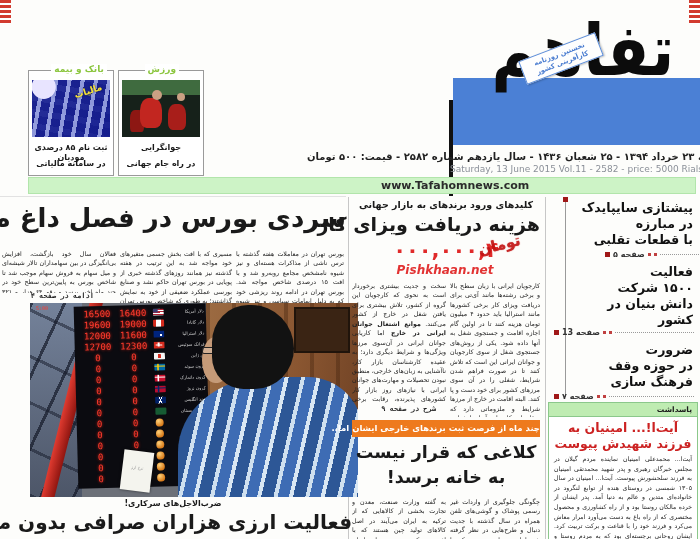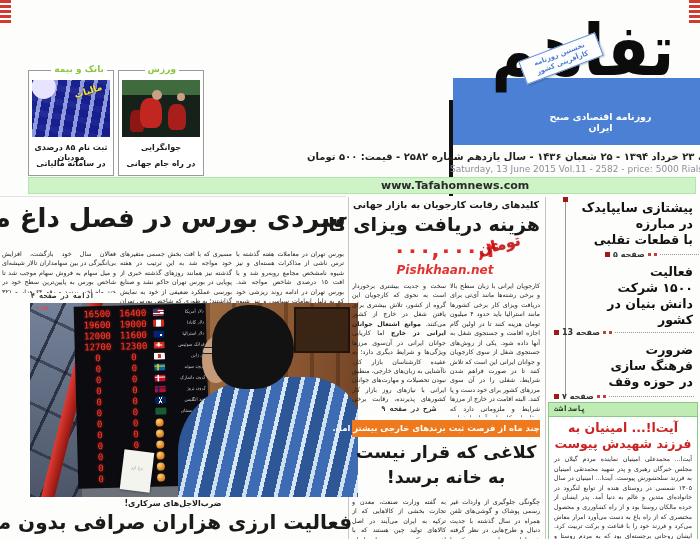--- a/index.html
+++ b/index.html
@@ -109,21 +109,21 @@
   
   .sb-item{font-size:12.5px;font-weight:bold;line-height:16px;color:#111;}
   .sb-sep{display:flex;align-items:center;gap:3px;direction:ltr;}
   .sq{width:5px;height:5px;background:#a01818;flex:none;}
   .sq-sm{width:3px;height:3px;background:#c04040;flex:none;}
   .sb-page{font-size:8px;font-weight:bold;color:#333;}
   .dots{flex:1;border-top:1px dotted #9a9a9a;height:0;}
   .sb-line{width:1px;background:#9a9a9a;}
   .memorial{background:#fff;border:1px solid #8bc88b;}
   .mem-bar{height:13px;background:#bfecb2;border-bottom:1px solid #8bc88b;}
-  .mem-tab{font-size:7.5px;font-weight:bold;color:#1c1c1c;line-height:13px;padding:0 5px;text-align:left;font-family:Liberation Mono, monospace;}
+  .mem-tab{font-size:7.5px;font-weight:bold;color:#1c1c1c;line-height:13px;padding:0 5px;text-align:right;}
   .mem-h{color:#cc2222;font-size:12.5px;font-weight:bold;line-height:16px;text-align:center;}
   .mem-body{font-size:6.2px;line-height:1.55;text-align:justify;text-align-last:right;color:#222;padding:2px 5px;overflow:hidden;}
 </style>
 </head>
 <body>
 
 <div id="page">
 
   <div class="abs corner" style="left:0;top:0;"></div>
   <div class="abs corner" style="left:689px;top:0;"></div>
@@ -144,21 +144,20 @@
     <div class="promo-cap" style="top:88px;text-align:center;">در راه جام جهانی</div>
   </div>
 
   <div class="abs blueband" style="left:453px;top:78px;width:247px;height:67px;"></div>
   <div class="abs logo c" style="left:468px;top:20px;width:230px;">تفاهم</div>
   <div class="abs descender" style="left:449px;top:100px;width:4px;height:96px;"></div>
   <div class="abs stamp" style="left:520px;top:46px;width:76px;">
     <div>نخستین روزنامه</div>
     <div>کارآفرینی کشور</div>
   </div>
-  <div class="abs subtitle c" style="left:538px;top:111px;width:125px;">روزنامه اقتصادی صبح ایران</div>
   <div class="abs datefa c nowrap" style="left:436px;top:151px;width:258px;">شنبه ۲۳ خرداد ۱۳۹۴ - ۲۵ شعبان ۱۴۳۶ - سال یازدهم شماره ۲۵۸۲ - قیمت: ۵۰۰ تومان</div>
   <div class="abs dateen c nowrap" style="left:450px;top:164px;width:232px;">Saturday, 13 June 2015 Vol.11 - 2582 - price: 5000 Rials</div>
   <div class="abs urlbar" style="left:28px;top:177px;width:666px;height:15px;">
     <span class="abs urltext" style="left:352px;top:1px;">www.Tafahomnews.com</span>
   </div>
 
   <div class="abs hline" style="left:0;top:196px;width:346px;"></div>
   <div class="abs vline" style="left:348px;top:197px;height:342px;"></div>
   <div class="abs vline" style="left:545px;top:197px;height:342px;"></div>
 
@@ -275,34 +274,34 @@
     <div class="paper">نرخ ارز</div>
     <div class="shirt"></div>
     <div class="face"></div>
     <div class="glasses"></div>
     <div class="hair"></div>
   </div>
 
   <div class="abs kicker c" style="left:90px;top:499px;width:166px;font-size:8px;">ضرب‌الاجل‌های سرکاری!</div>
   <div class="abs h-bottom c nowrap" style="left:0;top:510px;width:352px;">فعالیت ارزی هزاران صرافی بدون مجوز</div>
 
-  <div class="abs kicker c" style="left:352px;top:199px;width:188px;">کلیدهای رقابت کارجویان به بازار جهانی</div>
+  <div class="abs kicker c" style="left:352px;top:199px;width:188px;">کلیدهای ورود برندهای به بازار جهانی</div>
   <div class="abs h-mid c nowrap" style="left:352px;top:213px;width:188px;">هزینه دریافت ویزای کار</div>
   <div class="abs amount c" style="left:360px;top:238px;width:172px;">۴,۰۰۰,۰۰۰</div>
   <span class="amount-stamp abs" style="left:478px;top:236px;">تومان</span>
   <div class="abs watermark c" style="left:380px;top:263px;width:130px;">Pishkhaan.net</div>
   <div class="abs bodytxt" style="left:450px;top:281px;width:90px;height:136px;">کارجویان ایرانی با زبان سطح بالا و برخی رشته‌ها مانند آی‌تی برای دریافت ویزای کار برخی کشورها مانند استرالیا باید حدود ۴ میلیون تومان هزینه کنند تا در اولین گام اجازه اقامت و جستجوی شغل به آنها داده شود. یکی از روش‌های جستجوی شغل از سوی کارجویان و جوانان ایرانی این است که تلاش کنند تا در صورت فراهم شدن شرایط، شغلی را در آن سوی مرزهای کشور برای خود دست و پا کنند. البته اقامت در خارج از مرزها شرایط و ملزوماتی دارد که متقاضیان کار باید آنها را فراهم کنند. هر چند جستجوی شغل در خارج از کشور تنها مختص جوانان ایرانی نیست و تقریبا از سوی کارجویان بسیاری دیگر از کشورها نیز انجام می‌شود، اما این مسئله در مورد کشورهایی که با اوضاع بی‌ثبات روبه‌رو هستند بیشتر است.</div>
   <div class="abs bodytxt" style="left:352px;top:281px;width:94px;height:122px;">
     <span>سخت و جدیت بیشتری برخوردار است به نحوی که کارجویان این گروه از کشور، تلاش بیشتری برای یافتن شغل در خارج از کشور می‌کنند.</span>
     <span class="subhead">موانع اشتغال جوانان ایرانی در خارج</span>
     <span>اما کاریابی جوانان ایرانی در آن‌سوی مرزها ویژگی‌ها و شرایط دیگری دارد؛ به عقیده کارشناسان بازار کار، ناآشنایی به زبان‌های خارجی، منطبق نبودن تحصیلات و مهارت‌های جوانان ایرانی با نیازهای روز بازار کار کشورهای پذیرنده، رقابت برخی کشورها به لحاظ اعزام نیروی کار ارزان و همچنین مسائل مربوط به تحریم‌ها باعث شده تا کارجویان ایرانی در یکی دو دهه اخیر توفیق چندانی در اشتغال در بازارهای بین‌المللی نداشته باشند.</span>
   </div>
   <div class="abs continue" style="left:356px;top:405px;width:80px;">شرح در صفحه ۹</div>
 
-  <div class="abs orangestrip c nowrap" style="left:352px;top:420px;width:188px;height:17px;">چند ماه از فرصت ثبت برندهای خارجی بیشتر اما..</div>
+  <div class="abs orangestrip c nowrap" style="left:352px;top:420px;width:188px;height:17px;">چند ماه از فرصت ثبت برندهای خارجی ایشان اما..</div>
   <div class="abs h-mid2 c nowrap" style="left:352px;top:442px;width:188px;">کلاغی که قرار نیست</div>
   <div class="abs h-mid2 c nowrap" style="left:352px;top:467px;width:188px;">به خانه برسد!</div>
   <div class="abs bodytxt" style="left:450px;top:497px;width:90px;height:42px;">چگونگی جلوگیری از واردات غیر رسمی پوشاک و گوشی‌های تلفن همراه در سال گذشته با جدیت دنبال و طرح‌هایی در نظر گرفته شد اما به نظر می‌رسد که با گذشت چند ماه، موضوع برچسب و این طرح به‌مانند بسیاری دیگر از طرح‌ها به فراموشی سپرده شده است.</div>
   <div class="abs bodytxt" style="left:352px;top:497px;width:94px;height:42px;">به گفته وزارت صنعت، معدن و تجارت بخشی از کالاهایی که از ترکیه به ایران می‌آیند در اصل کالاهای تولید چین هستند که با افزوده ترکیه و سپس وارد ایران می‌شوند، در حالی که کیفیت اجناس ایرانی بسیار بالاتر از این کالاهای وارداتی است.</div>
 
   <div class="abs sb-line" style="left:565px;top:197px;height:200px;"></div>
   <div class="abs sq" style="left:563px;top:197px;"></div>
 
   <div class="abs sb-item" style="left:570px;top:200px;width:123px;">
     <div>پیشتازی سایپایدک</div>
@@ -325,22 +324,22 @@
   <div class="abs sb-sep" style="left:554px;top:328px;width:140px;">
     <span class="sq"></span>
     <span class="sb-page">صفحه 13</span>
     <span class="sq-sm"></span>
     <span class="sq-sm"></span>
     <span class="dots"></span>
   </div>
 
   <div class="abs sb-item" style="left:570px;top:342px;width:123px;">
     <div>ضرورت</div>
+    <div>در حوزه وقف</div>
     <div>فرهنگ سازی</div>
-    <div>در حوزه وقف</div>
   </div>
   <div class="abs sb-sep" style="left:554px;top:392px;width:140px;">
     <span class="sq"></span>
     <span class="sb-page">صفحه ۷</span>
     <span class="sq-sm"></span>
     <span class="sq-sm"></span>
     <span class="dots"></span>
   </div>
 
   <div class="abs memorial" style="left:548px;top:402px;width:148px;height:140px;">

